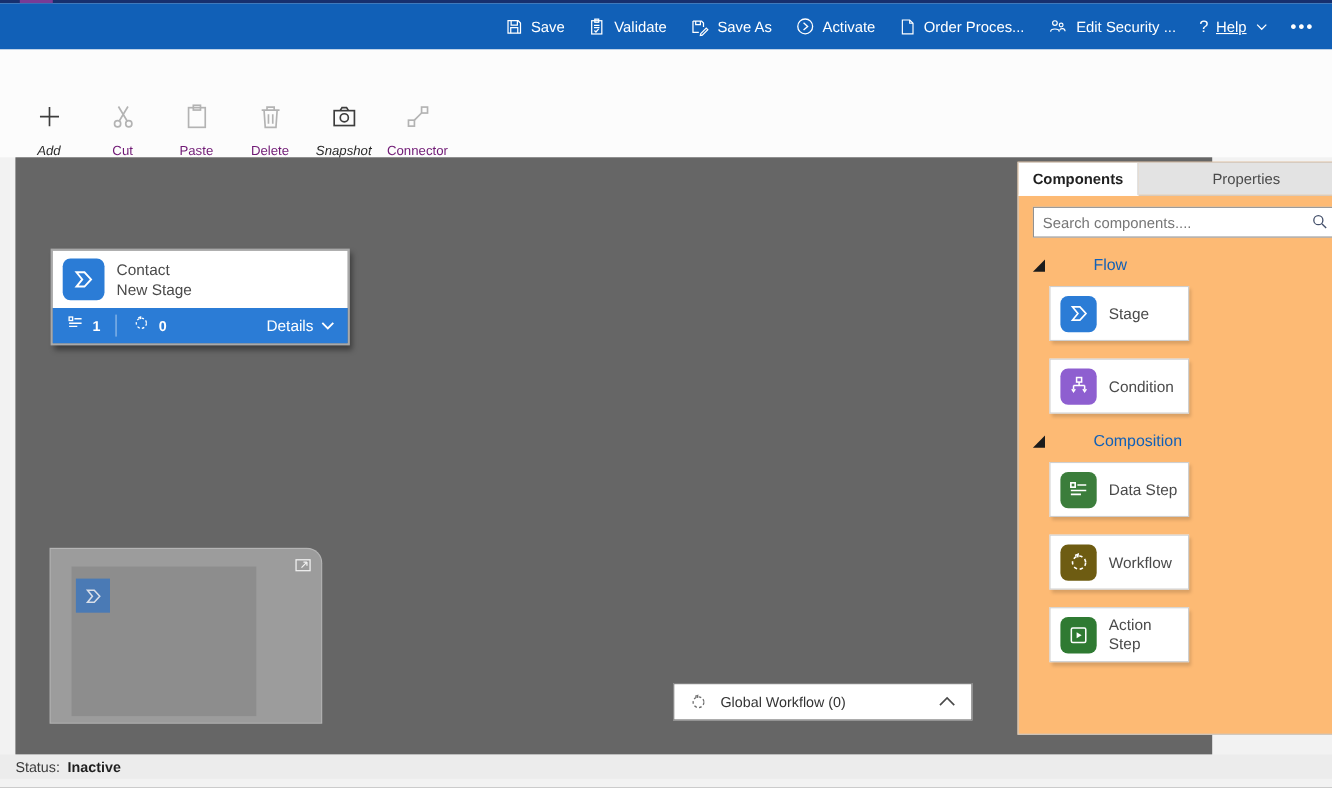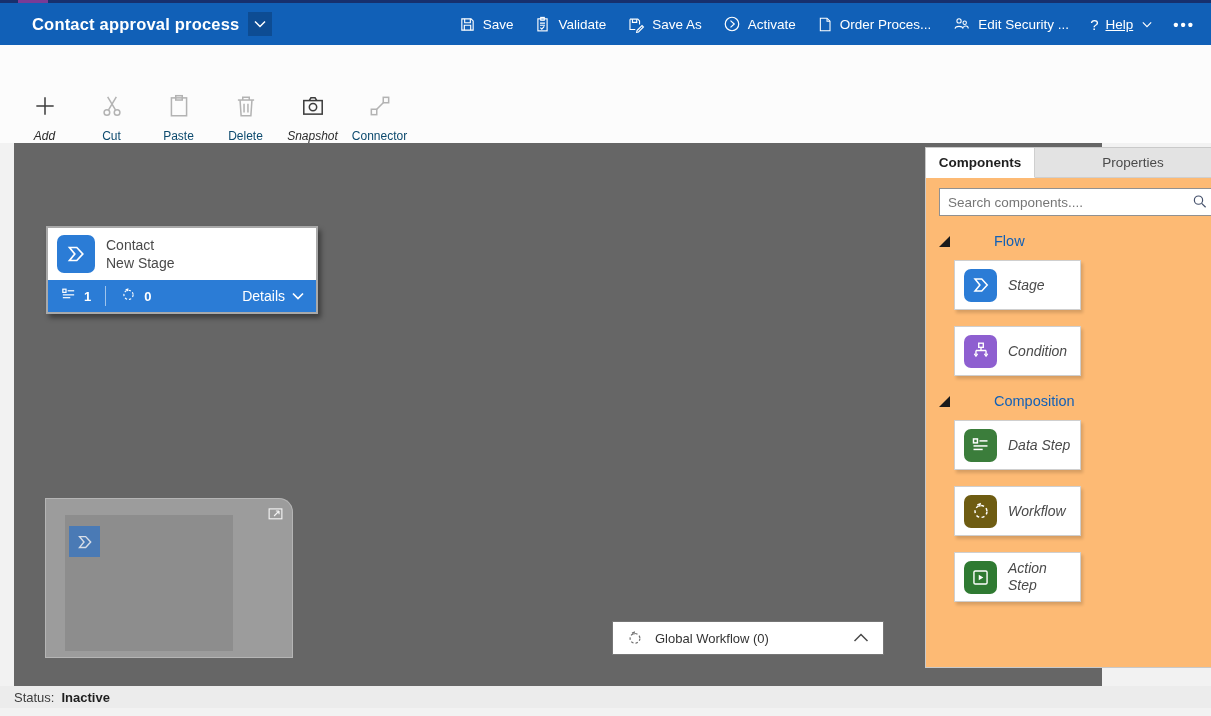--- a/index.html
+++ b/index.html
@@ -21,21 +21,21 @@
   .cmd svg { display:block; }
   .cmd.help u { text-decoration:underline; }
   .cmd .chev { margin-left:2px; }
   .cmd.more { font-size:15px; font-weight:bold; letter-spacing:2px; }
 
   
   .toolbar { position:absolute; left:0; top:45px; width:1211px; height:98px; background:#fcfcfc; display:flex; padding-left:11px; }
   .tool { width:67px; padding-top:48px; display:flex; flex-direction:column; align-items:center; cursor:pointer; }
   .tool .tlabel { margin-top:6px; font-size:12px; }
   .tool.enabled { color:#2b2b2b;font-style:italic; }
-  .tool.disabled { color:#0c4a6e; }
+  .tool.disabled { color:#701a75; }
   .tool.enabled svg { stroke:#3d3d3d; }
   .tool.disabled svg { stroke:#b3b3b3; }
   .tool svg { fill:none; stroke-width:1.4; }
 
   
   .canvas { position:absolute; left:14px; top:143px; width:1088px; height:543px; background:#666666; }
   .zoom-controls { position:absolute; top:11px; right:17px; display:flex; align-items:center; gap:30px; }
   .zoom-controls .zbtn { cursor:pointer; display:flex; }
   .zoom-controls svg { stroke:#e3e3e3; fill:none; stroke-width:1.5; }
 
@@ -69,21 +69,21 @@
   .tab { display:flex; align-items:center; justify-content:center; font-size:13.5px; cursor:pointer; }
   .tab.active { width:109px; background:#fff; color:#1f1f1f; font-weight:bold; border-right:1px solid #cfcfcf; border-bottom:1px solid #fff; margin-bottom:-1px; }
   .tab.inactive { flex:1; background:#e3e3e3; color:#4a4a4a; }
   .search-wrap { margin:10px 13px 0 13px; height:28px; background:#fff; border:1px solid #919191; display:flex; align-items:center; }
   .search-input { flex:1; border:none; outline:none; background:transparent; font-family:"Liberation Sans",sans-serif; font-size:13.5px; color:#333; padding:0 6px 0 8px; }
   .search-input::placeholder { color:#767676; opacity:1; }
   .search-icon { margin-right:8px; display:flex; cursor:pointer; }
   .section-hd { display:flex; align-items:center; margin:17px 0 11px 13px;gap:37px; }
   .tri { width:0; height:0; border-bottom:11px solid #1b1b1b; border-left:11px solid transparent; }
   .section-title { margin-left:7px; font-size:14.5px; color:#1160b7; }
-  .comp-card { width:127px; min-height:50px; margin:0 0 16px 28px; background:#fff; border:1px solid #cfcfcf; box-shadow:2px 3px 3px rgba(0,0,0,.15); display:flex; align-items:center; cursor:pointer;font-style:italic; }
+  .comp-card { width:127px; min-height:50px; margin:0 0 16px 28px; background:#fff; border:1px solid #cfcfcf; box-shadow:2px 3px 3px rgba(0,0,0,.15); display:flex; align-items:center; cursor:pointer; }
   .comp-icon { width:33px; height:33px; border-radius:7px; margin-left:9px; flex:none; display:flex; align-items:center; justify-content:center; }
   .comp-label { margin-left:11px; font-size:14px; color:#4a4a4a; line-height:17px; }
   .ic-stage { background:#2b7cd6; }
   .ic-condition { background:#8e5fd0; }
   .ic-datastep { background:#3b7d3b; }
   .ic-workflow { background:#6e5c12; }
   .ic-actionstep { background:#2f7a32; }
 
   
   .statusbar { position:absolute; left:0; top:686px; width:1211px; height:22px; background:#ececec; display:flex; align-items:center; padding-left:14px; font-size:13px; }
@@ -93,28 +93,20 @@
 </head>
 <body>
 
 <div id="app">
 
   <div class="top-strip">
       <span class="accent"></span>
     </div>
 
   <div class="header">
-    <div class="title-group">
-      <span class="title">Contact approval process</span>
-      <span class="title-chev">
-        <svg width="12" height="8" viewBox="0 0 12 8">
-            <polyline points="1,1.5 6,6.5 11,1.5" fill="none" stroke="#fff" stroke-width="1.5"></polyline>
-          </svg>
-      </span>
-    </div>
     <div class="commands">
       <div class="cmd">
         <span>
             <svg width="17" height="17" viewBox="0 0 24 24" fill="none" stroke="#fff" stroke-width="1.6">
               <path d="M4 4 h13 l3 3 v13 H4 z"></path>
               <path d="M8 4 v5.5 h8 V4"></path>
               <path d="M7.5 20 v-7 h9 v7"></path>
             </svg>
           </span>
         <span>Save</span>

